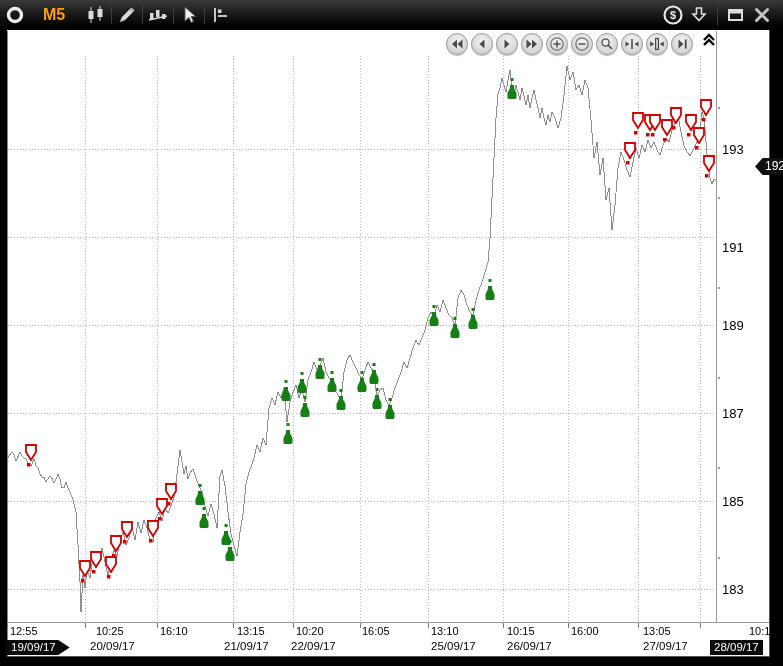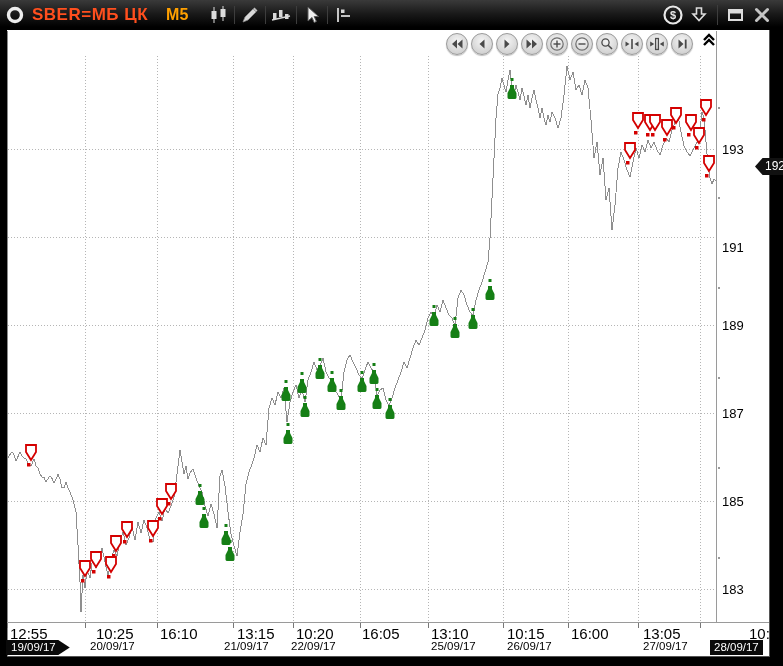--- a/index.html
+++ b/index.html
@@ -26,39 +26,38 @@
   .nav-btn{width:22px;height:22px;border-radius:50%;border:1px solid #9a9a9a;box-sizing:border-box;
            background:radial-gradient(circle at 50% 35%,#f4f4f4,#d2d2d2 75%,#bcbcbc);
            display:flex;align-items:center;justify-content:center;box-shadow:0 1px 1px rgba(0,0,0,.25);}
   #collapse{position:absolute;left:701px;top:32px;width:16px;height:16px;}
   
   .plabel{position:absolute;left:722px;width:44px;font-size:13px;color:#000;}
   .pbadge{position:absolute;left:716px;width:54px;height:17px;background:#111;color:#fff;
           font-size:12px;line-height:17px;padding-left:10px;box-sizing:border-box;
           clip-path:polygon(0 50%,14% 0,100% 0,100% 100%,14% 100%);}
   .tsep{position:absolute;top:623px;width:1px;height:5px;background:#777;}
-  .tlabel{position:absolute;top:625px;font-size:15px;color:#000;white-space:nowrap;}
+  .tlabel{position:absolute;top:625px;font-size:11px;color:#000;white-space:nowrap;}
   .dlabel{position:absolute;top:640px;font-size:11.5px;color:#000;white-space:nowrap;}
   .dbadge{background:#0a0a0a;color:#fff;padding:1px 4px 2px 4px;}
   .dbadge-arrow{background:#0a0a0a;color:#fff;padding:1px 14px 2px 5px;
                 clip-path:polygon(0 0,82% 0,100% 50%,82% 100%,0 100%);}
   #chart-svg{position:absolute;left:0;top:0;}
 </style>
 </head>
 <body>
 
 <div id="window">
 
   <div id="titlebar">
     <span class="tb-ring">
       <svg width="20" height="20">
           <circle cx="10" cy="10" r="6.5" fill="none" stroke="#ececec" stroke-width="3.4"></circle>
         </svg>
     </span>
-    <span class="tb-title">SBER=МБ ЦК</span>
     <span class="tb-tf">M5</span>
     <span class="tb-icons" id="tb-icons">
         <span class="tb-icon">
           <svg width="22" height="20">
             <line x1="6" y1="2" x2="6" y2="18" stroke="#dcdcdc"></line>
             <rect x="3.5" y="6" width="5" height="8" fill="#dcdcdc"></rect>
             <line x1="15" y1="1" x2="15" y2="16" stroke="#dcdcdc"></line>
             <rect x="12.5" y="4" width="5" height="8" fill="#dcdcdc"></rect>
           </svg>
         </span>

